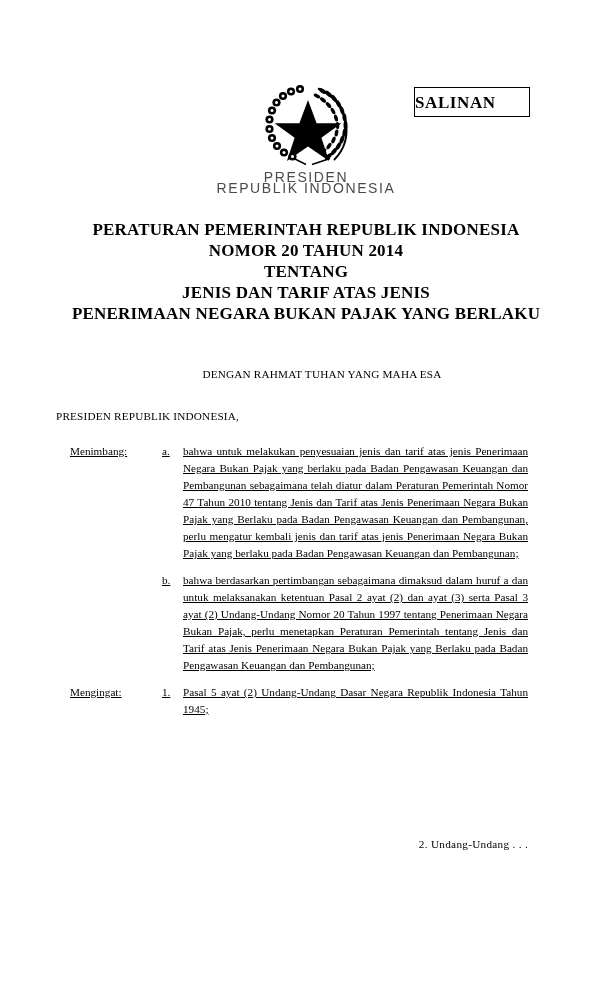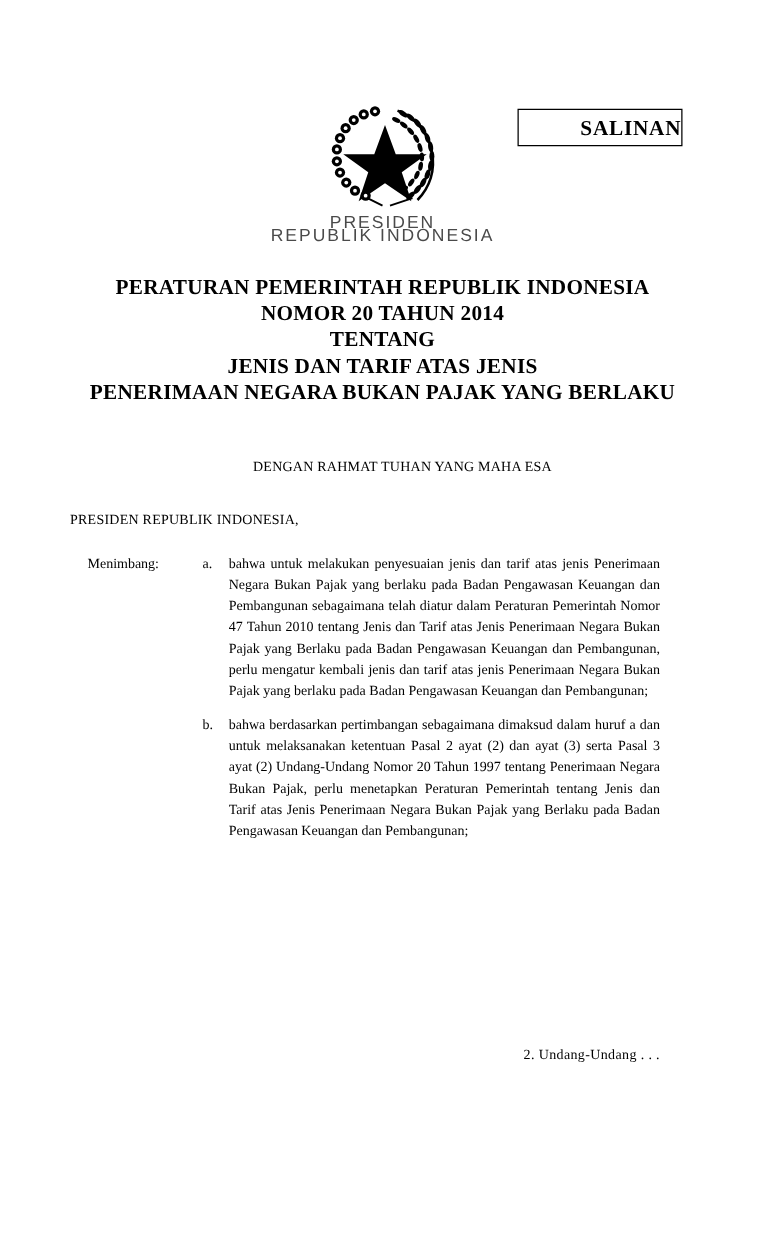--- a/index.html
+++ b/index.html
@@ -57,27 +57,27 @@
     line-height: 11px;
     letter-spacing: 1.6px;
     color: #4a4a4a;
     white-space: pre;
   }
 
   .salinan-box {
     position: absolute;
     left: 414px;
     top: 87px;
-    width: 132px;
+    width: 116px;
     height: 30px;
     border: 1.3px solid #000000;
     box-sizing: border-box;
     display: flex;
     align-items: center;
-    justify-content: flex-end;
+    justify-content: flex-start;
   }
   .salinan-box .salinan-text {
     font-family: "Liberation Serif", "DejaVu Serif", serif;
     font-size: 17px;
     font-weight: bold;
     letter-spacing: 0.6px;
     line-height: 17px;
   }
 
   
@@ -122,20 +122,21 @@
   .clauses {
     position: absolute;
     left: 70px;
     top: 443px;
     width: 458px;
   }
 
   .clause-group {
     position: relative;
     width: 458px;
+    text-decoration: underline;
   }
   .clause-group + .clause-group {
     margin-top: 10px;
   }
 
   .clause-row {
     position: relative;
     display: flex;
     align-items: flex-start;
     width: 458px;
@@ -302,18 +303,25 @@
         <div class="clause-marker">a.</div>
         <div class="clause-text">bahwa untuk melakukan penyesuaian jenis dan tarif atas jenis Penerimaan Negara Bukan Pajak yang berlaku pada Badan Pengawasan Keuangan dan Pembangunan sebagaimana telah diatur dalam Peraturan Pemerintah Nomor 47 Tahun 2010 tentang Jenis dan Tarif atas Jenis Penerimaan Negara Bukan Pajak yang Berlaku pada Badan Pengawasan Keuangan dan Pembangunan, perlu mengatur kembali jenis dan tarif atas jenis Penerimaan Negara Bukan Pajak yang berlaku pada Badan Pengawasan Keuangan dan Pembangunan;</div>
       </div>
       <div class="clause-row">
         <div class="clause-label"></div>
         <div class="clause-marker">b.</div>
         <div class="clause-text">bahwa berdasarkan pertimbangan sebagaimana dimaksud dalam huruf a dan untuk melaksanakan ketentuan Pasal 2 ayat (2) dan ayat (3) serta Pasal 3 ayat (2) Undang-Undang Nomor 20 Tahun 1997 tentang Penerimaan Negara Bukan Pajak, perlu menetapkan Peraturan Pemerintah tentang Jenis dan Tarif atas Jenis Penerimaan Negara Bukan Pajak yang Berlaku pada Badan Pengawasan Keuangan dan Pembangunan;</div>
       </div>
     </div>
 
+    <div class="clause-group">
+      <div class="clause-row">
+        <div class="clause-label">Mengingat:</div>
+        <div class="clause-marker">1.</div>
+        <div class="clause-text">Pasal 5 ayat (2) Undang-Undang Dasar Negara Republik Indonesia Tahun 1945;</div>
+      </div>
+    </div>
 
   </div>
 
   <div class="footer-note">2. Undang-Undang . . .</div>
 
 </div>
 
 </body></html>

